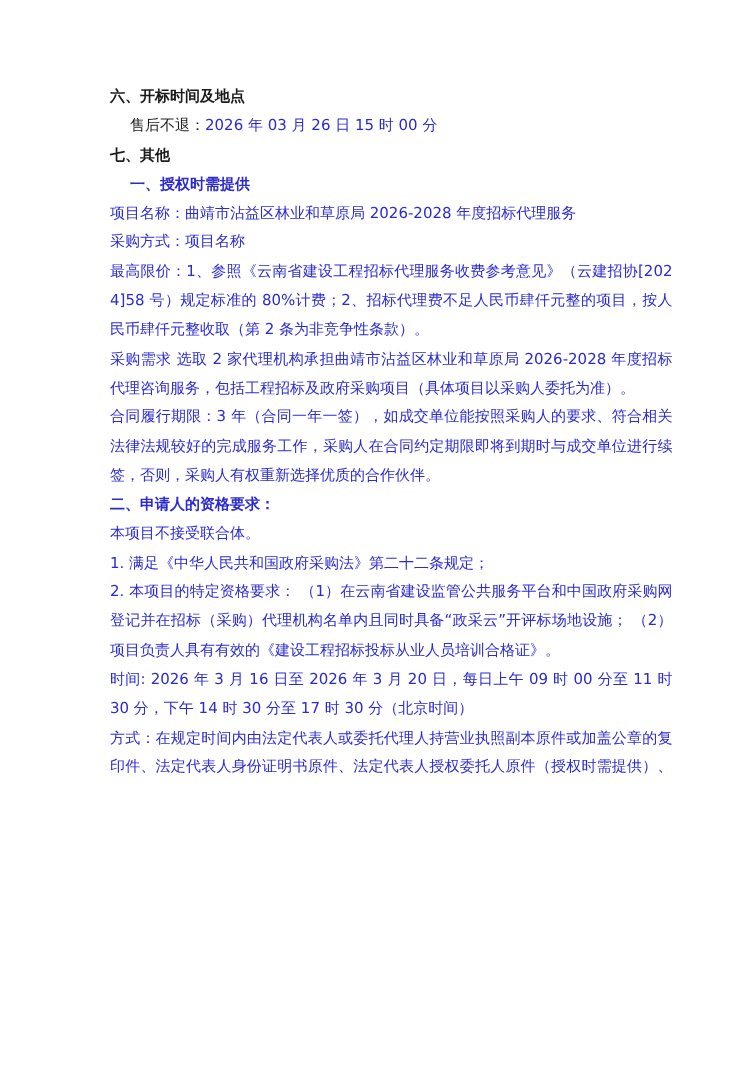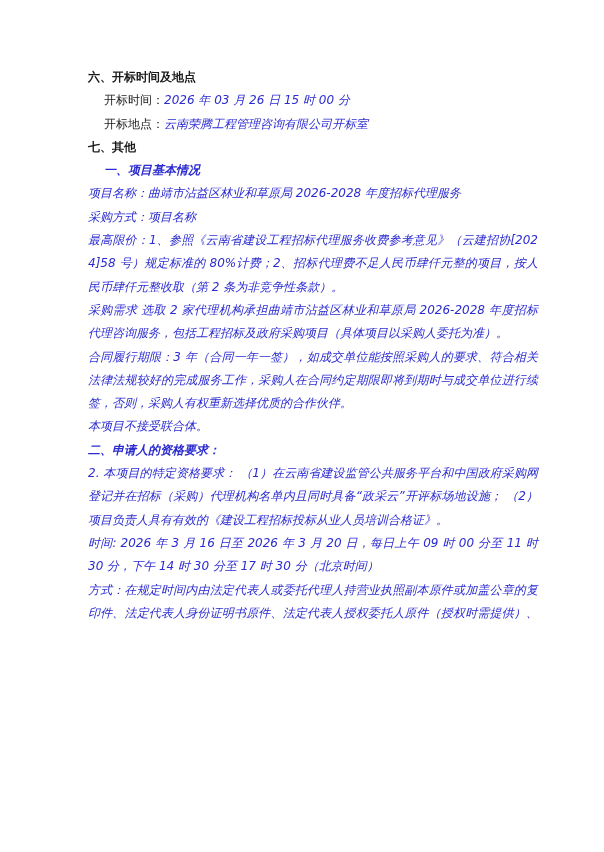--- a/index.html
+++ b/index.html
@@ -26,37 +26,37 @@
     padding: 0;
     font-size: 12px;
     line-height: 23.3px;
     text-align: justify;
     word-break: break-all;
   }
   .doc p.indent {
     padding-left: 16px;
   }
   .seg-black { color: #1a1a1a; }
-  .seg-blue  { color: #2b2bd0; font-style: italic; }
+  .seg-blue  { color: #2b2bd0; }
   .seg-bold  { font-weight: bold; }
 </style>
 </head>
 <body>
 
 <div class="page">
   <div class="doc">
       <p><span class="seg-black seg-bold">六、开标时间及地点</span></p>
-      <p class="indent"><span class="seg-black">开标时间：</span><span class="seg-blue">2026 年 03 月 26 日  15 时 00 分</span></p>
-      <p class="indent"><span class="seg-black">开标地点：</span><span class="seg-blue">云南荣腾工程管理咨询有限公司开标室</span></p>
+      <p class="indent"><span class="seg-black">售后不退：</span><span class="seg-blue">2026 年 03 月 26 日  15 时 00 分</span></p>
       <p><span class="seg-black seg-bold">七、其他</span></p>
-      <p class="indent"><span class="seg-blue seg-bold">一、项目基本情况</span></p>
+      <p class="indent"><span class="seg-blue seg-bold">一、授权时需提供</span></p>
       <p><span class="seg-blue">项目名称：曲靖市沾益区林业和草原局 2026-2028 年度招标代理服务</span></p>
       <p><span class="seg-blue">采购方式：项目名称</span></p>
       <p><span class="seg-blue">最高限价：1、参照《云南省建设工程招标代理服务收费参考意见》（云建招协[2024]58 号）规定标准的 80%计费；2、招标代理费不足人民币肆仟元整的项目，按人民币肆仟元整收取（第 2 条为非竞争性条款）。</span></p>
       <p><span class="seg-blue">采购需求 选取 2 家代理机构承担曲靖市沾益区林业和草原局 2026-2028 年度招标代理咨询服务，包括工程招标及政府采购项目（具体项目以采购人委托为准）。</span></p>
       <p><span class="seg-blue">合同履行期限：3 年（合同一年一签），如成交单位能按照采购人的要求、符合相关法律法规较好的完成服务工作，采购人在合同约定期限即将到期时与成交单位进行续签，否则，采购人有权重新选择优质的合作伙伴。</span></p>
+      <p><span class="seg-blue seg-bold">二、申请人的资格要求：</span></p>
       <p><span class="seg-blue">本项目不接受联合体。</span></p>
-      <p><span class="seg-blue seg-bold">二、申请人的资格要求：</span></p>
+      <p><span class="seg-blue">1. 满足《中华人民共和国政府采购法》第二十二条规定；</span></p>
       <p><span class="seg-blue">2. 本项目的特定资格要求： （1）在云南省建设监管公共服务平台和中国政府采购网登记并在招标（采购）代理机构名单内且同时具备“政采云”开评标场地设施； （2）项目负责人具有有效的《建设工程招标投标从业人员培训合格证》。</span></p>
       <p><span class="seg-blue">时间: 2026 年 3 月 16 日至 2026 年 3 月 20 日，每日上午 09 时 00 分至 11 时 30 分，下午 14 时 30 分至 17 时 30 分（北京时间）</span></p>
       <p><span class="seg-blue">方式：在规定时间内由法定代表人或委托代理人持营业执照副本原件或加盖公章的复印件、法定代表人身份证明书原件、法定代表人授权委托人原件（授权时需提供）、身份证原件到云南荣腾工程管理咨询有限公司（麒麟区三江大道 17 号安厦蓝光雅苑 2 栋 1-6 号商铺）进行现场获取。</span></p>
     </div>
 </div>
 
 </body></html>

